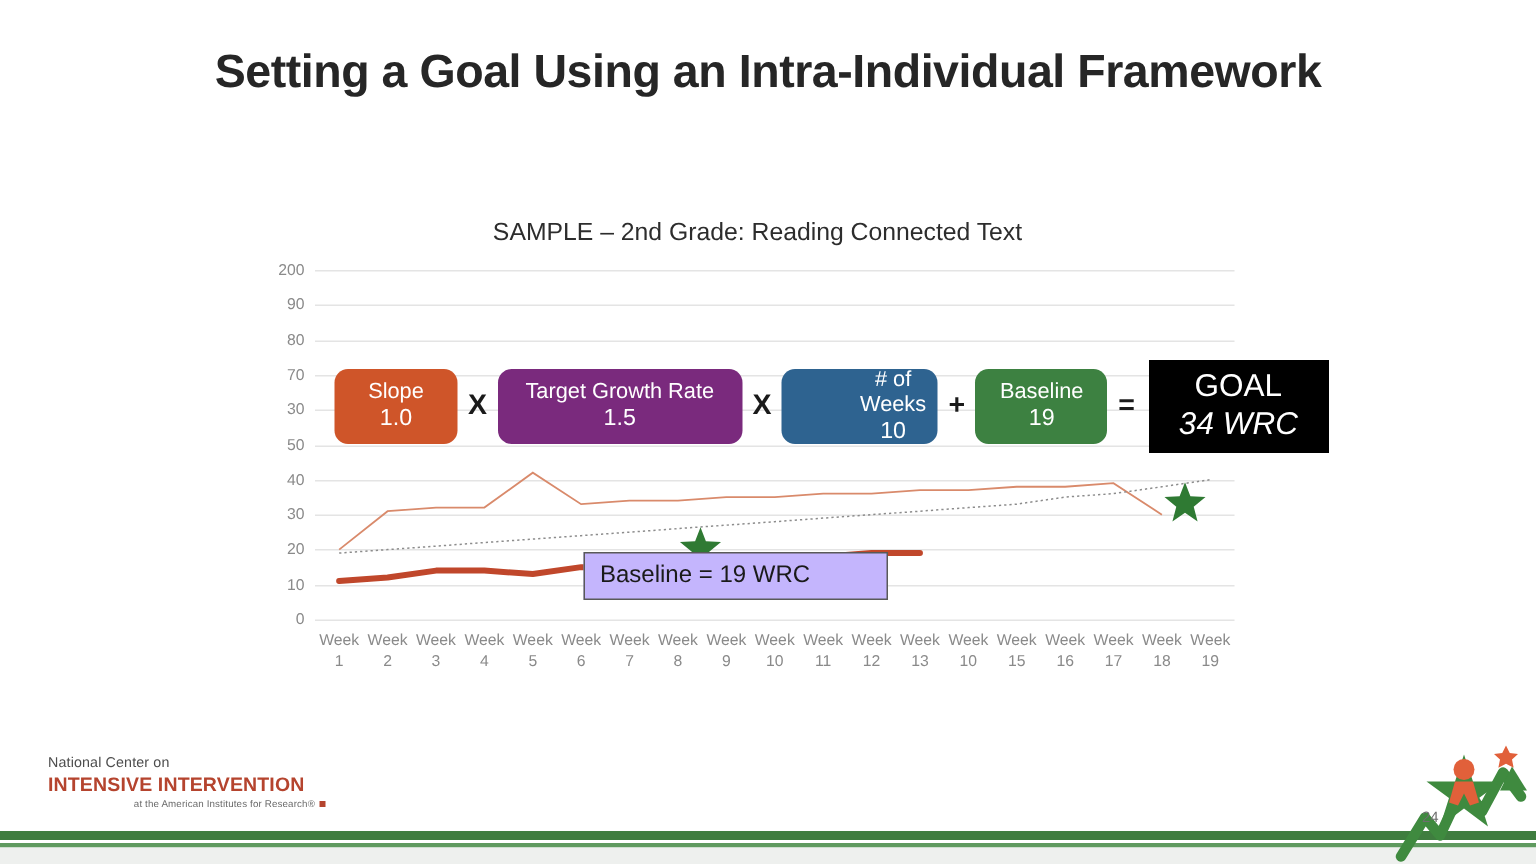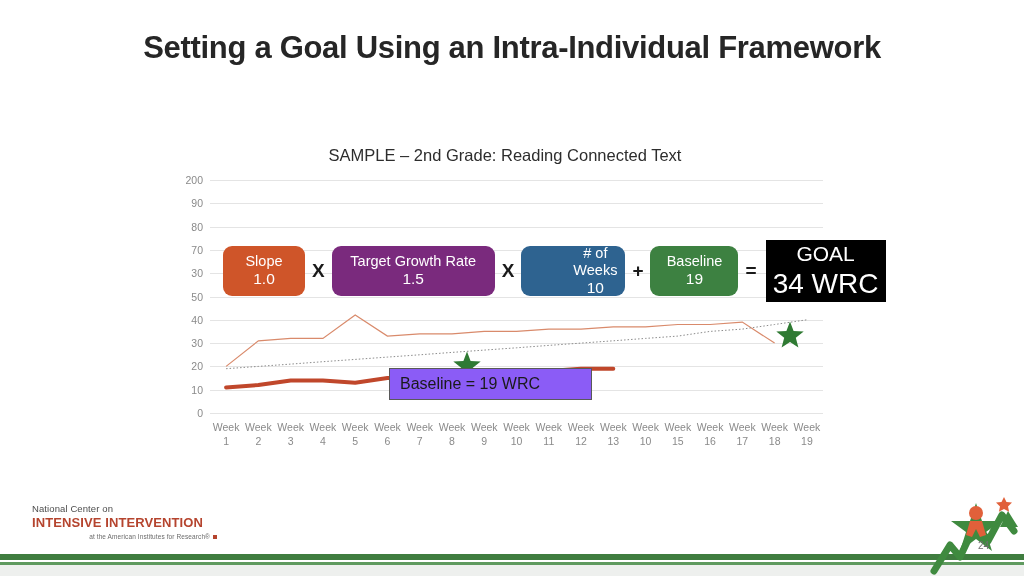--- a/index.html
+++ b/index.html
@@ -131,30 +131,30 @@
   #box-growth   { width: 163px; height: 50px; background: #7a2a7d; }
   #box-weeks    { width: 104px; height: 50px; background: #2e6390; padding-left: 44px; }
   #box-baseline { width: 88px;  height: 50px; background: #3d8141; }
   #box-goal {
     width: 120px; height: 62px;
     background: #000000;
     border-radius: 0;
     margin-left: 2px;
   }
   #box-goal .lbl { font-size: 21px; }
-  #box-goal .val { font-size: 28px; }
+  #box-goal .val { font-size: 21px; font-style: italic; }
 
   
   #baseline-callout {
     position: absolute;
     left: 389px;
     top: 368px;
     width: 203px;
     height: 32px;
-    background: #8b5cf6;
+    background: #c4b5fd;
     border: 1.3px solid #595959;
     display: flex;
     align-items: center;
     padding-left: 10px;
     box-sizing: border-box;
     font-size: 16px;
     color: #1a1a1a;
   }
 
   
@@ -193,21 +193,21 @@
     margin-top: 3px; letter-spacing: .1px;
   }
   #ncii-line3 .sq {
     display: inline-block; width: 4px; height: 4px;
     background: #b5442e; margin-left: 3px; vertical-align: middle;
   }
 
   #corner-logo { position: absolute; left: 930px; top: 487px; width: 94px; height: 89px; }
   #slide-number {
     position: absolute;
-    left: 978px; top: 540px;
+    left: 948px; top: 540px;
     font-size: 10px;
     color: #6e6e6e;
   }
 </style>
 </head>
 <body>
 
 <div id="slide-title">Setting a Goal Using an Intra-Individual Framework</div>
 
 <div id="chart-block">

